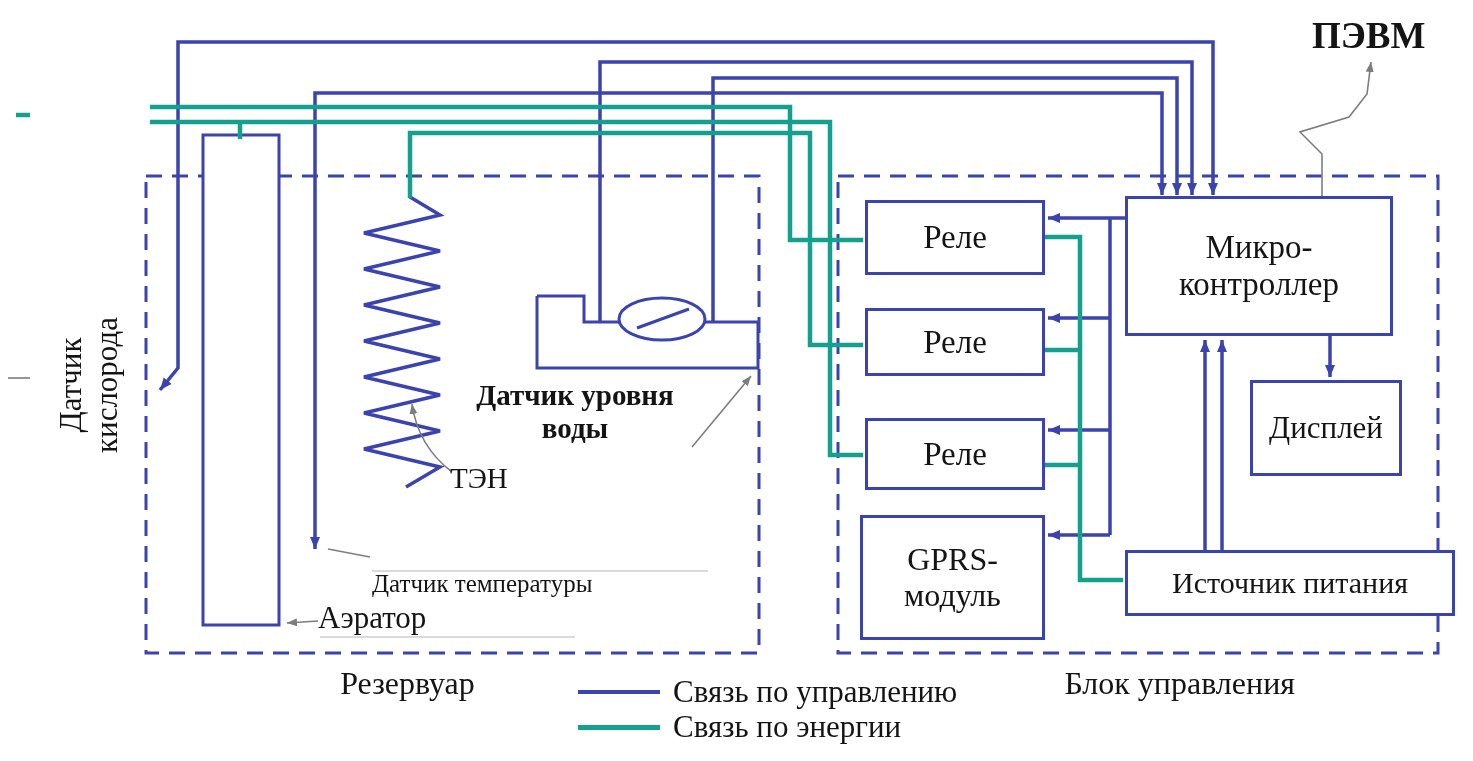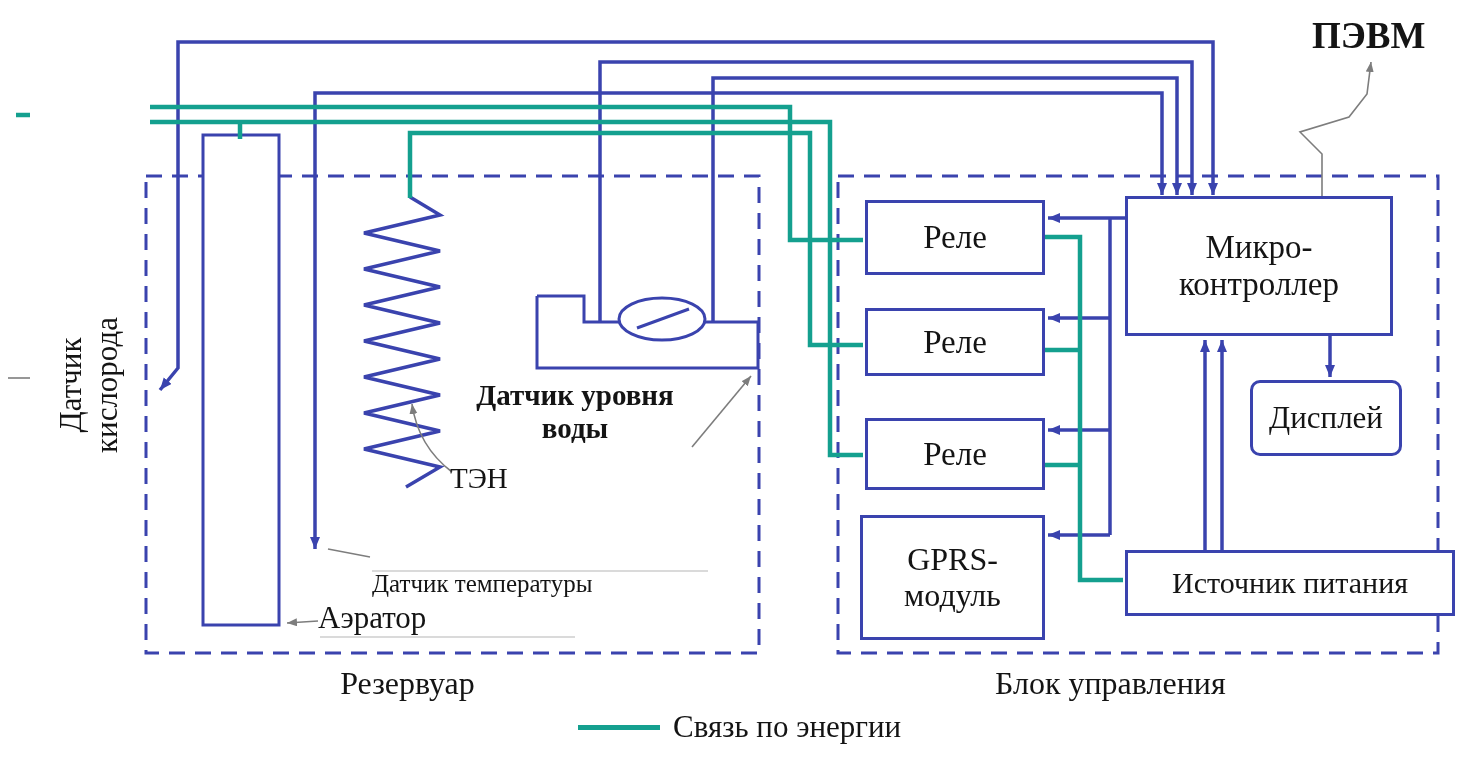--- a/index.html
+++ b/index.html
@@ -32,34 +32,34 @@
   
   .node{position:absolute;z-index:2;background:#fff;border:3px solid var(--border);
         display:flex;flex-direction:column;align-items:center;justify-content:center;
         text-align:center;line-height:1.12;}
   #n-pump{left:30px;top:73px;width:120px;height:77px;font-size:34px;}
   #n-relay1{left:865px;top:200px;width:180px;height:75px;font-size:33px;}
   #n-relay2{left:865px;top:308px;width:180px;height:68px;font-size:33px;}
   #n-relay3{left:865px;top:418px;width:180px;height:72px;font-size:33px;}
   #n-gprs{left:860px;top:515px;width:185px;height:125px;font-size:32px;}
   #n-mcu{left:1125px;top:196px;width:268px;height:140px;font-size:33px;}
-  #n-display{left:1250px;top:380px;width:152px;height:76px;font-size:31px;border-radius:10px;}
+  #n-display{left:1250px;top:380px;width:152px;height:96px;font-size:31px;}
   #n-power{left:1125px;top:550px;width:330px;height:66px;font-size:30px;}
 
   
   .lbl{position:absolute;z-index:6;white-space:nowrap;}
   #l-pc{left:1312px;top:14px;font-size:37px;font-weight:bold;}
   #l-oxygen{left:-19px;top:347px;width:220px;height:76px;font-size:31px;line-height:1.15;
             text-align:center;transform:rotate(-90deg);transform-origin:50% 50%;white-space:normal;}
   #l-heater{left:450px;top:462px;font-size:29px;}
   #l-level{left:450px;top:379px;width:250px;font-size:29px;line-height:1.15;text-align:center;white-space:normal;font-weight:bold;}
   #l-temp{left:372px;top:536px;font-size:25px;margin-top:34px;}
   #l-aerator{left:318px;top:600px;font-size:31px;}
   #l-reservoir{left:295px;top:665px;width:225px;text-align:center;font-size:32px;}
-  #l-control-unit{left:995px;top:665px;width:300px;text-align:left;font-size:32px;}
+  #l-control-unit{left:995px;top:665px;width:300px;text-align:right;font-size:32px;}
 
   
   .legend-row{position:absolute;left:578px;z-index:6;display:flex;align-items:center;gap:13px;height:32px;font-size:31px;}
   .swatch{display:inline-block;width:82px;}
   .sw-control{height:4px;background:var(--control);}
   .sw-energy{height:5px;background:var(--energy);}
 </style>
 </head>
 <body>
 
@@ -162,18 +162,22 @@
   <div class="lbl" id="l-heater">ТЭН</div>
   <div class="lbl" id="l-level">
     <div>Датчик уровня</div>
     <div>воды</div>
   </div>
   <div class="lbl" id="l-temp">Датчик температуры</div>
   <div class="lbl" id="l-aerator">Аэратор</div>
   <div class="lbl" id="l-reservoir">Резервуар</div>
   <div class="lbl" id="l-control-unit">Блок управления</div>
 
+  <div class="legend-row" style="top:676px">
+    <span class="swatch sw-control"></span>
+    <span>Связь по управлению</span>
+  </div>
   <div class="legend-row" style="top:711px">
     <span class="swatch sw-energy"></span>
     <span>Связь по энергии</span>
   </div>
 
 </div>
 
 </body></html>

